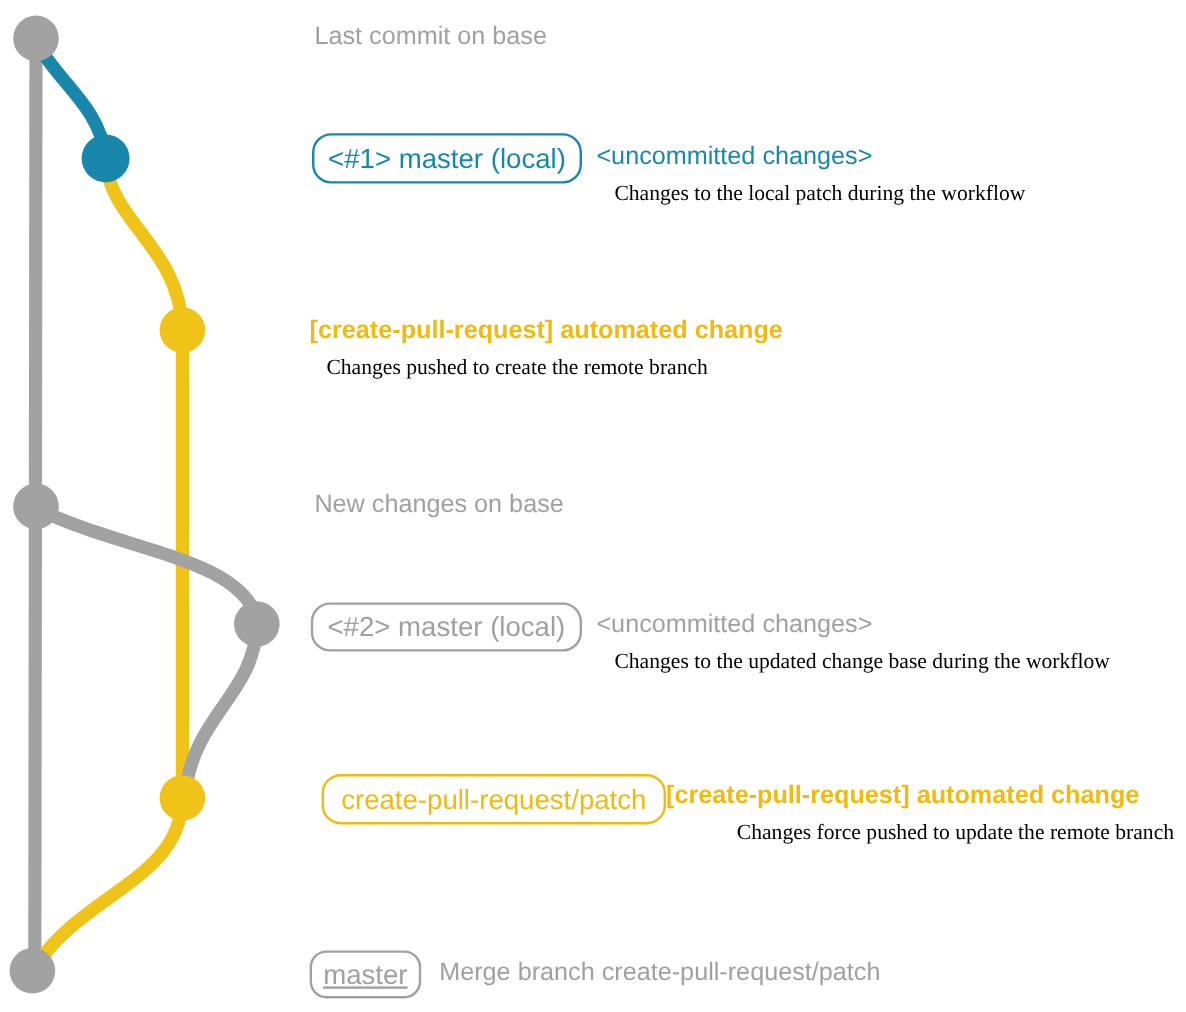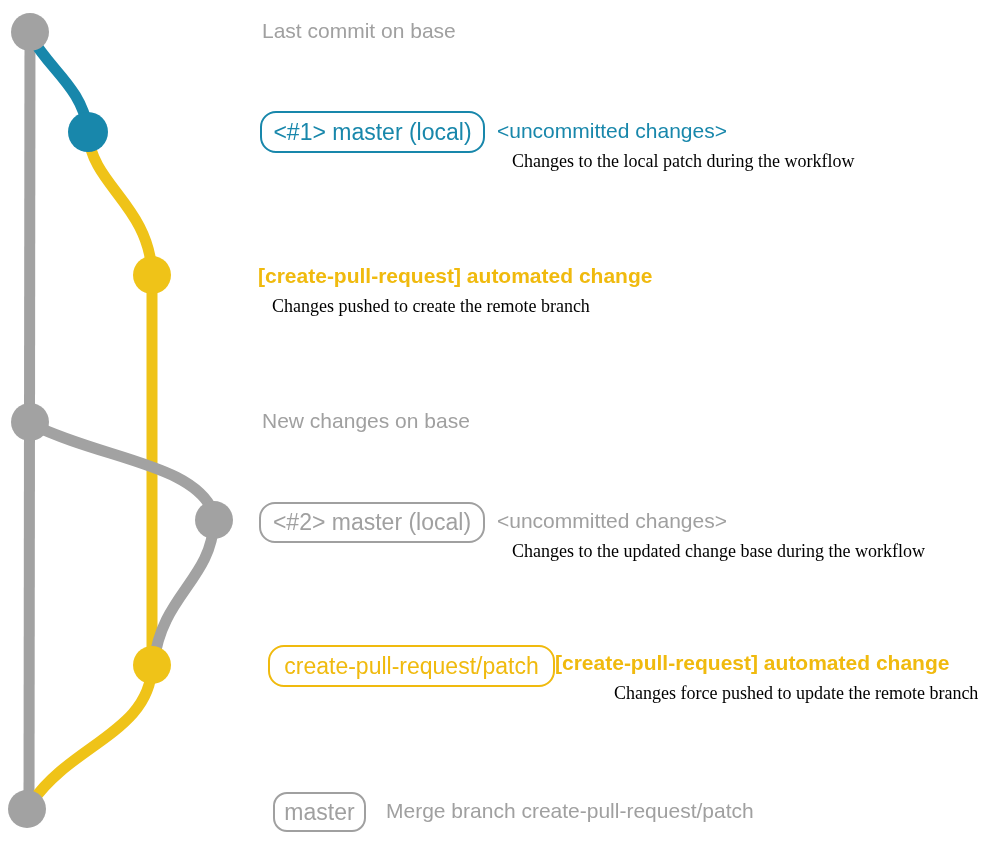--- a/index.html
+++ b/index.html
@@ -77,16 +77,16 @@
   <div class="lbl c-gray" style="left:262px; top:409px;">New changes on base</div>
 
   <div class="badge b-gray" style="left:259px; top:502px; width:226px; height:41px;">&lt;#2&gt; master (local)</div>
   <div class="lbl c-gray" style="left:497px; top:509px;">&lt;uncommitted changes&gt;</div>
   <div class="desc" style="left:512px; top:540px;">Changes to the updated change base during the workflow</div>
 
   <div class="badge b-yellow" style="left:258px; top:645px; width:287px; height:42px;">create-pull-request/patch</div>
   <div class="lbl c-yellow" style="left:555px; top:651px;">[create-pull-request] automated change</div>
   <div class="desc" style="left:600px; top:682px;margin-left:14px;">Changes force pushed to update the remote branch</div>
 
-  <div class="badge b-gray" style="left:273px; top:792px; width:93px; height:40px; border-radius:14px;">master</div>
-  <div class="lbl c-gray" style="left:366px; top:799px;margin-left:20px;">Merge branch create-pull-request/patch</div>
+  <div class="badge b-gray" style="left:258px; top:792px; width:93px; height:40px; border-radius:14px;text-decoration:underline;">master</div>
+  <div class="lbl c-gray" style="left:366px; top:799px;">Merge branch create-pull-request/patch</div>
 
 </div>
 
 </body></html>

